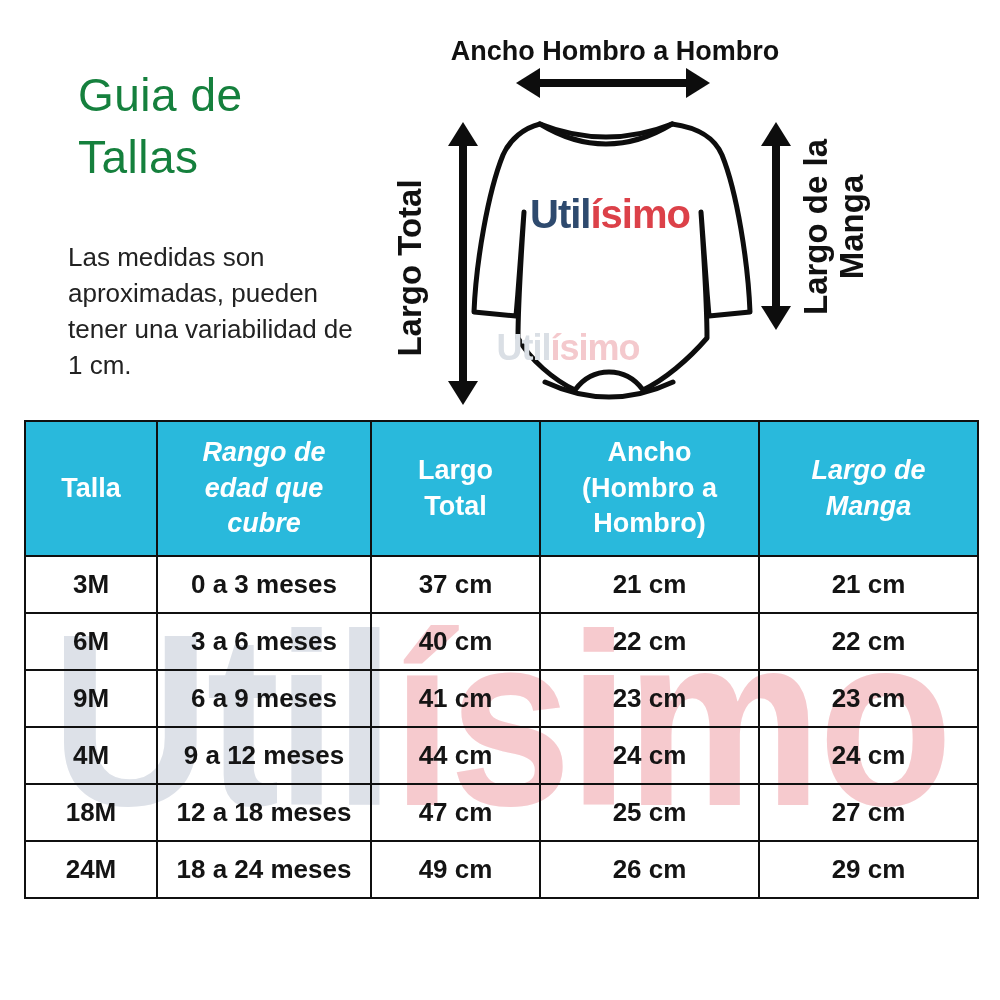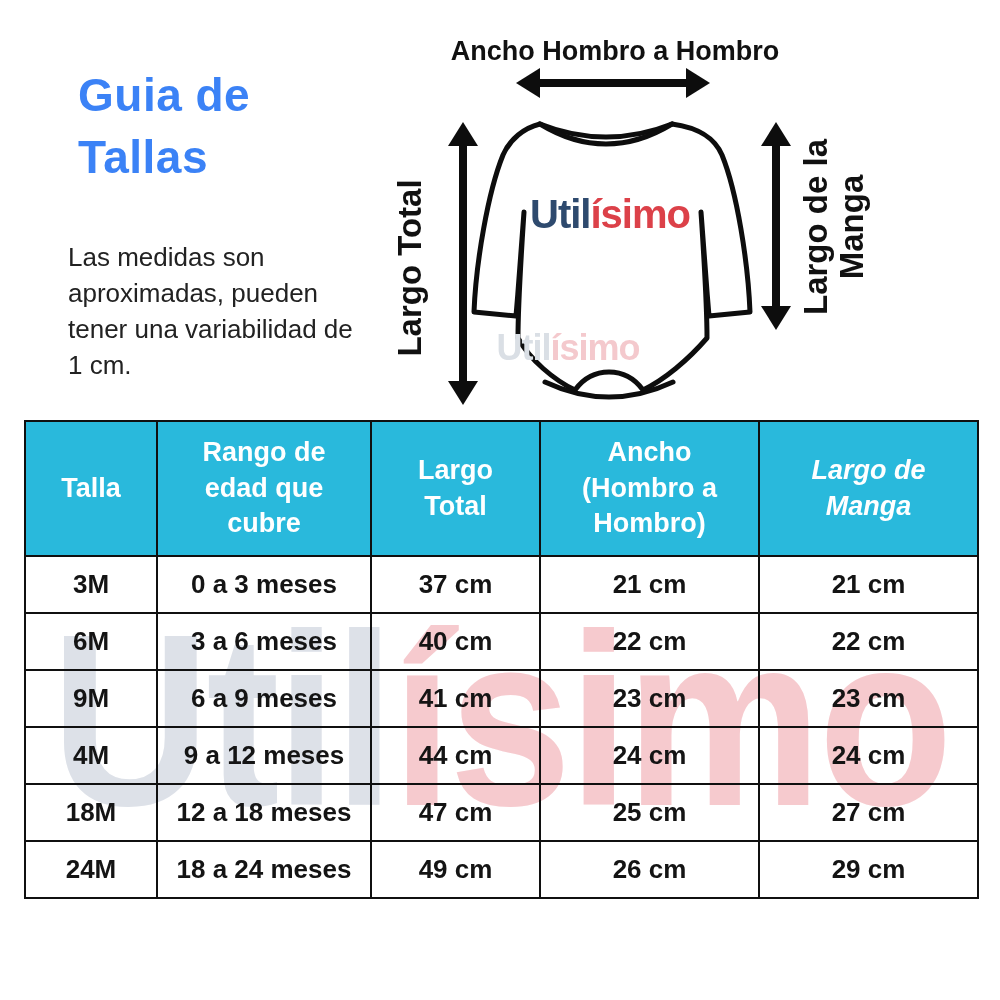--- a/index.html
+++ b/index.html
@@ -12,24 +12,24 @@
     background: #ffffff;
     overflow: hidden;
   }
 
   
   .title {
     position: absolute;
     left: 78px; top: 64px;
     width: 240px;
     font-size: 46px;
-    font-weight: 700;
+    font-weight: 400;
     letter-spacing: 0.5px;
     line-height: 1.35;
-    color: #3b82f6;
+    color: #15803d;
   }
   .description {
     position: absolute;
     left: 68px; top: 192px;
     width: 300px;
     font-size: 26px;
     line-height: 1.38;
     color: #222222;
     margin-top: 48px;
   }
@@ -135,21 +135,21 @@
     background: transparent;
     color: #141414;
     font-size: 26px;
     font-weight: 700;
   }
   .col-talla  { width: 132px; }
   .col-rango  { width: 214px; }
   .col-largo  { width: 169px; }
   .col-ancho  { width: 219px; }
   .col-manga  { width: 219px; }
-  th.pad-rango { padding: 0 40px; }
+  th.pad-rango { padding: 0 40px; font-style: italic; }
   th.pad-largo { padding: 0 28px; }
   th.pad-ancho { padding: 0 24px; }
   th.pad-manga { padding: 0 30px; font-style: italic; }
 </style>
 </head>
 <body>
 
 <div class="page">
 
   <div class="title">Guia de Tallas</div>

